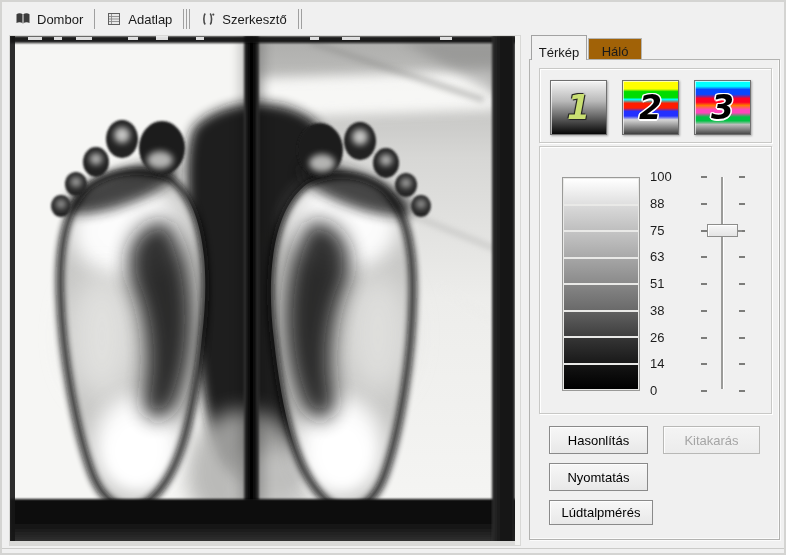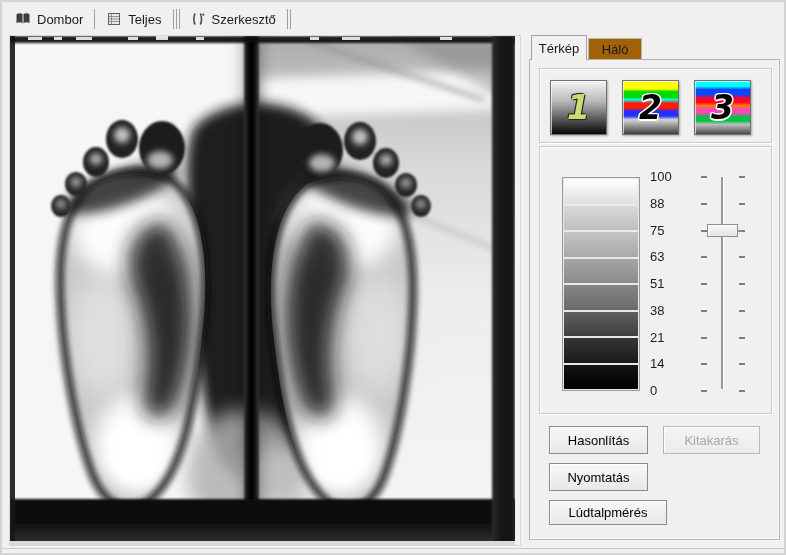--- a/index.html
+++ b/index.html
@@ -12,21 +12,21 @@
   
   .tabbar{position:absolute;left:3px;top:2px;height:29px;display:flex;align-items:flex-end;}
   .tab{display:flex;align-items:center;gap:6px;padding:4px 10px 6px;font-size:13px;cursor:default;white-space:nowrap;}
   .tab.active{background:#f3f3f3;border:1px solid #a6a6a6;border-bottom:none;padding:5px 12px 8px;}
   .tab-sep{width:1px;height:20px;background:#9f9f9f;margin:0 1px 4px;}
   .tab svg{display:block;}
   
   .photo{position:absolute;left:8px;top:34px;width:510px;height:509px;box-shadow:0 0 0 1px #d8d8d6;}
   .photo svg{display:block;}
   
-  .sp-tab{position:absolute;font-size:13px;display:flex;align-items:center;justify-content:center;}
+  .sp-tab{position:absolute;font-size:13px;display:flex;align-items:flex-end;justify-content:center;}
   .sp-tab.active{left:529px;top:33px;width:56px;height:25px;background:#f1f1f1;border:1px solid #a2a2a2;border-bottom:none;z-index:2;}
   .sp-tab.idle{left:586px;top:36px;width:54px;height:21px;background:#a16207;border:1px solid #b5b5b3;border-bottom:none;}
   .sp-page{position:absolute;left:527px;top:57px;width:251px;height:481px;background:#f0f0f0;border:1px solid #b2b2b0;box-shadow:inset -1px -1px 0 #fbfbfb,1px 1px 0 #fbfbfb;}
   .groupbox{position:absolute;border:1px solid #c8c8c6;box-shadow:inset 1px 1px 0 #ffffff,1px 1px 0 #ffffff;}
   .gb-a{left:537px;top:66px;width:233px;height:75px;}
   .gb-b{left:537px;top:144px;width:233px;height:268px;}
   
   .cmap{position:absolute;top:78px;width:57px;height:55px;border:1px solid #6f6f6f;
         box-shadow:inset 1px 1px 0 rgba(255,255,255,.65),1px 1px 2px rgba(0,0,0,.3);
         display:flex;align-items:center;justify-content:center;padding:0;cursor:pointer;}
@@ -57,21 +57,21 @@
   .sl-handle::after{content:"";position:absolute;right:-5px;top:5px;width:5px;height:2px;background:#8d8d8b;}
   
   .btn{position:absolute;height:28px;font-size:13px;font-family:"Liberation Sans",sans-serif;color:#000;
        background:linear-gradient(#f7f7f7,#e8e8e8);border:1px solid #8a8a8a;box-shadow:inset 1px 1px 0 #fdfdfd;
        display:flex;align-items:center;justify-content:center;cursor:pointer;}
   .btn.disabled{color:#a5a5a5;border-color:#b8b8b6;background:linear-gradient(#f4f4f4,#ececec);cursor:default;}
   .b-has{left:547px;top:424px;width:99px;}
   .b-kit{left:661px;top:424px;width:97px;}
   .b-nyo{left:547px;top:461px;width:99px;}
   .b-dom{left:661px;top:461px;width:97px;}
-  .b-lud{left:547px;top:498px;width:118px;height:25px;}
+  .b-lud{left:547px;top:498px;width:104px;height:25px;}
   
   .statusbar{position:absolute;left:0;right:0;top:546px;height:9px;border-top:1px solid #cbcbc9;background:#f0f0f0;}
 </style>
 </head>
 <body>
 
 <div class="window">
 
   <div class="tabbar">
     <div class="tab">
@@ -80,21 +80,21 @@
           <line x1="8" y1="3.4" x2="8" y2="12.4" stroke="#f0f0f0" stroke-width="1"></line>
         </svg>
       <span>Dombor</span>
     </div>
     <span class="tab-sep"></span>
     <div class="tab">
       <svg width="16" height="16" viewBox="0 0 16 16">
           <rect x="2.5" y="2.5" width="11" height="11" fill="#e8e8e8" stroke="#5f5f5f"></rect>
           <path d="M3,5.5 H13 M3,8 H13 M3,10.5 H13 M5.5,3 V13" stroke="#8a8a8a" stroke-width="0.9" fill="none"></path>
         </svg>
-      <span>Teljes</span>
+      <span>Adatlap</span>
     </div>
     <span class="tab-sep"></span>
     <span class="tab-sep"></span>
     <span class="tab-sep"></span>
     <div class="tab">
       <svg width="15" height="16" viewBox="0 0 15 16">
           <path d="M4.2,2.5 C2.4,4.5 2.4,11.5 4.2,13.5" stroke="#4a4a4a" stroke-width="1.6" fill="none"></path>
           <path d="M9.2,2.5 C11,4.5 11,11.5 9.2,13.5" stroke="#4a4a4a" stroke-width="1.6" fill="none"></path>
           <circle cx="12.3" cy="3.6" r="1.1" fill="#4a4a4a"></circle>
         </svg>
@@ -255,21 +255,21 @@
     <div class="seg"></div>
     <div class="seg"></div>
   </div>
 
   <span class="scl" style="top:167px">100</span>
   <span class="scl" style="top:194px">88</span>
   <span class="scl" style="top:221px">75</span>
   <span class="scl" style="top:247px">63</span>
   <span class="scl" style="top:274px">51</span>
   <span class="scl" style="top:301px">38</span>
-  <span class="scl" style="top:328px">21</span>
+  <span class="scl" style="top:328px">26</span>
   <span class="scl" style="top:354px">14</span>
   <span class="scl" style="top:381px">0</span>
 
   <div class="sl-track"></div>
   <span class="sl-tick" style="left:699px;top:174px"></span>
   <span class="sl-tick" style="left:737px;top:174px"></span>
   <span class="sl-tick" style="left:699px;top:201px"></span>
   <span class="sl-tick" style="left:737px;top:201px"></span>
   <span class="sl-tick" style="left:699px;top:228px"></span>
   <span class="sl-tick" style="left:737px;top:228px"></span>

